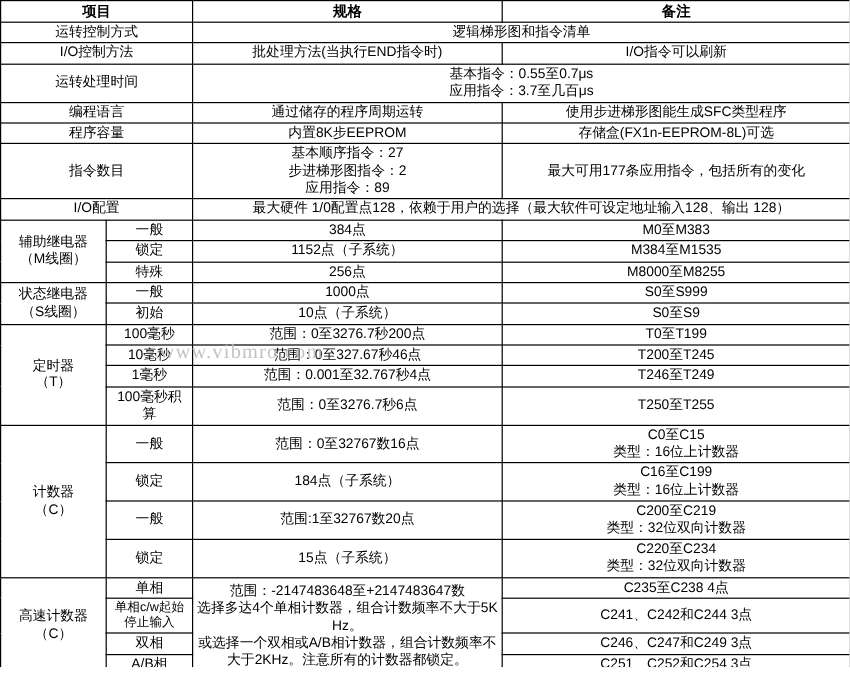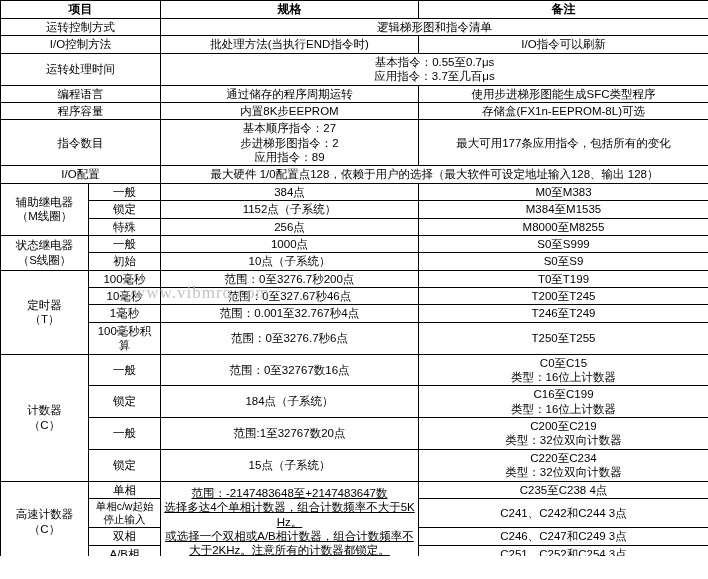--- a/index.html
+++ b/index.html
@@ -39,21 +39,21 @@
   }
   .col-a { width: 88px; }
   .col-b { width: 72px; }
   .col-c { width: 258px; }
   .col-d { width: 290px; }
   .lbl {
     font-weight: normal;
     margin-left: 37px;
   }
   .small { font-size: 10.5px; }
-  .left { text-align: left; text-decoration: underline; }
+  .left { text-align: left; }
   .multiline { white-space: pre-line; }
   .watermark {
     position: absolute;
     left: 133px;
     top: 283px;
     font-size: 17px;
     color: #b8b8b8;
     font-family: "Liberation Serif", serif;
     letter-spacing: 1px;
     pointer-events: none;

